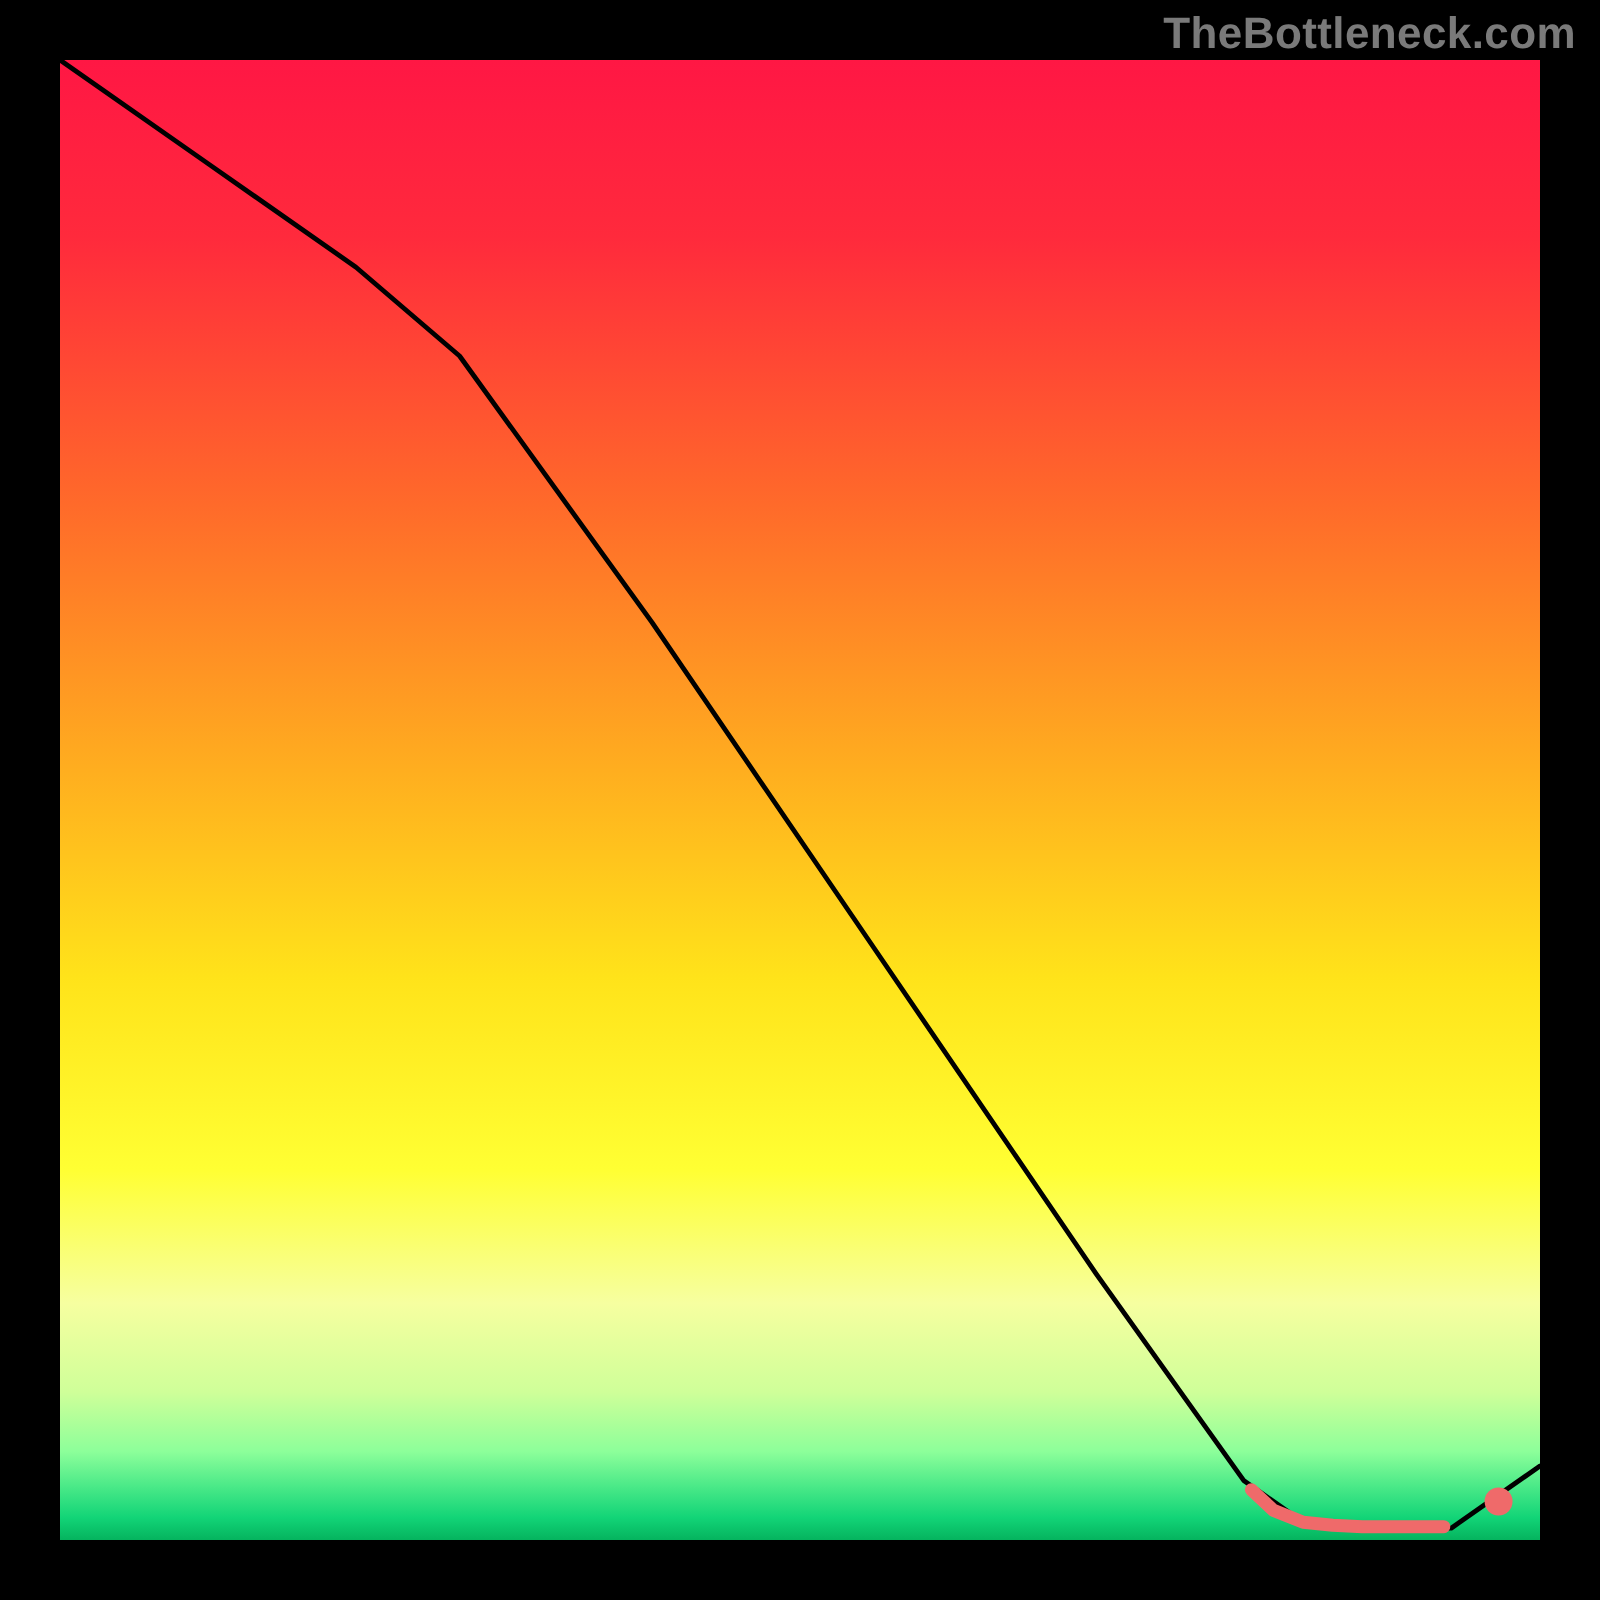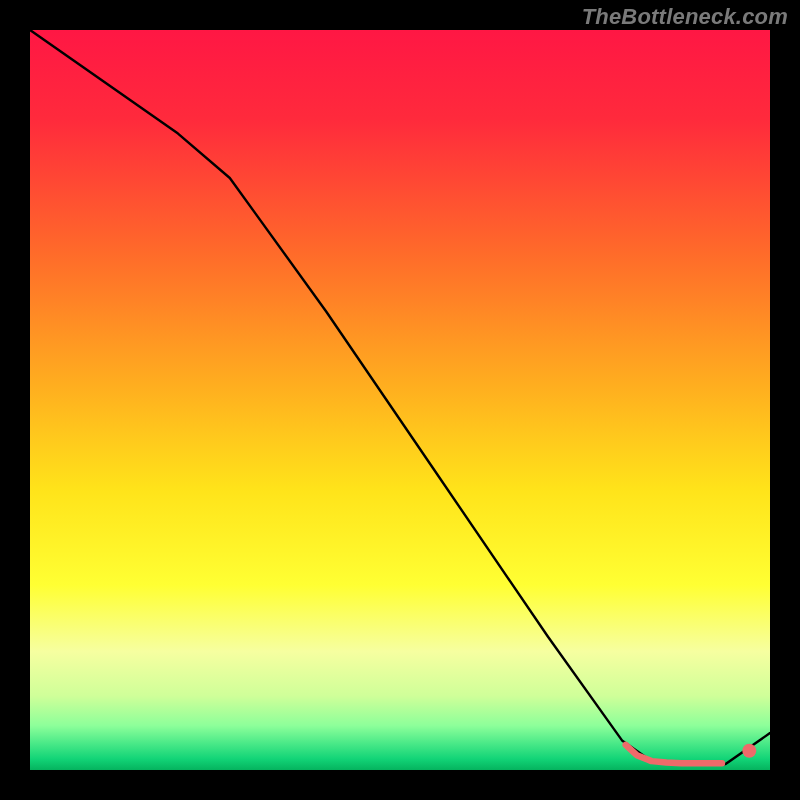--- a/index.html
+++ b/index.html
@@ -8,21 +8,20 @@
     width: 800px;
     height: 800px;
     background: #000;
     overflow: hidden;
   }
   .stage {
     position: relative;
     width: 800px;
     height: 608px;
     background: #000;
-    font-style: italic;
   }
   .plot-area {
     position: absolute;
     left: 30px;
     top: 30px;
     width: 740px;
     height: 740px;
   }
   .gradient-bg {
     position: absolute;

